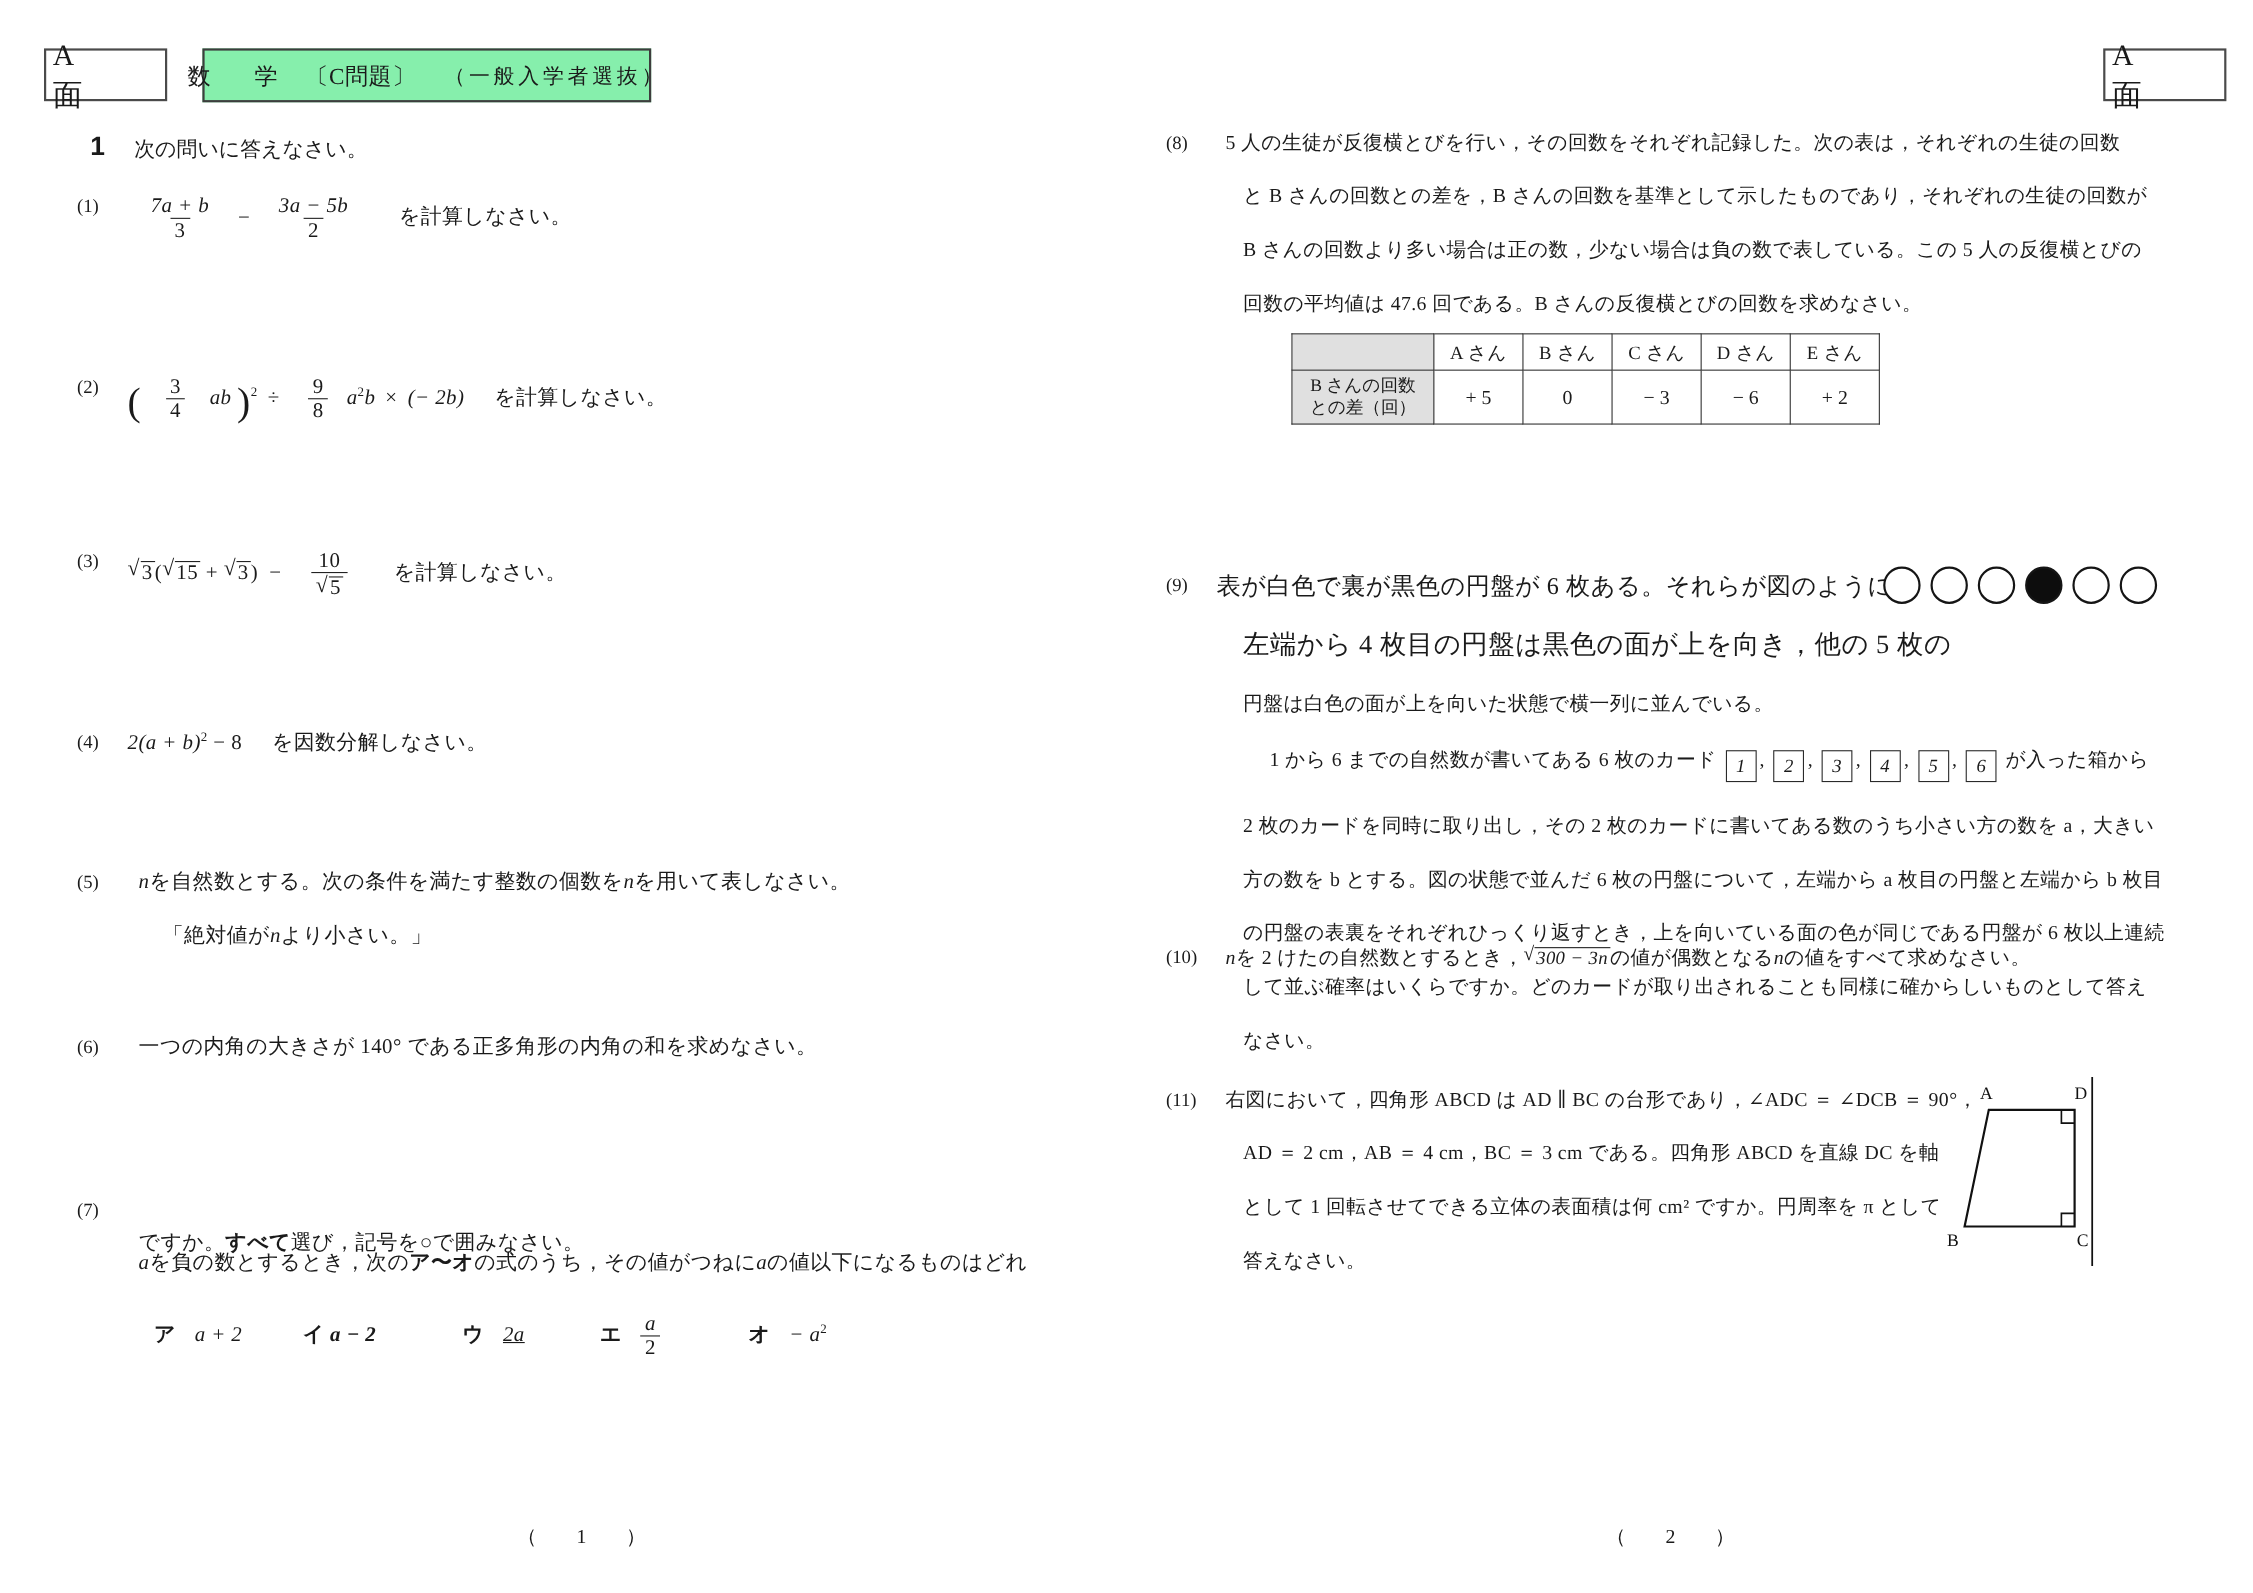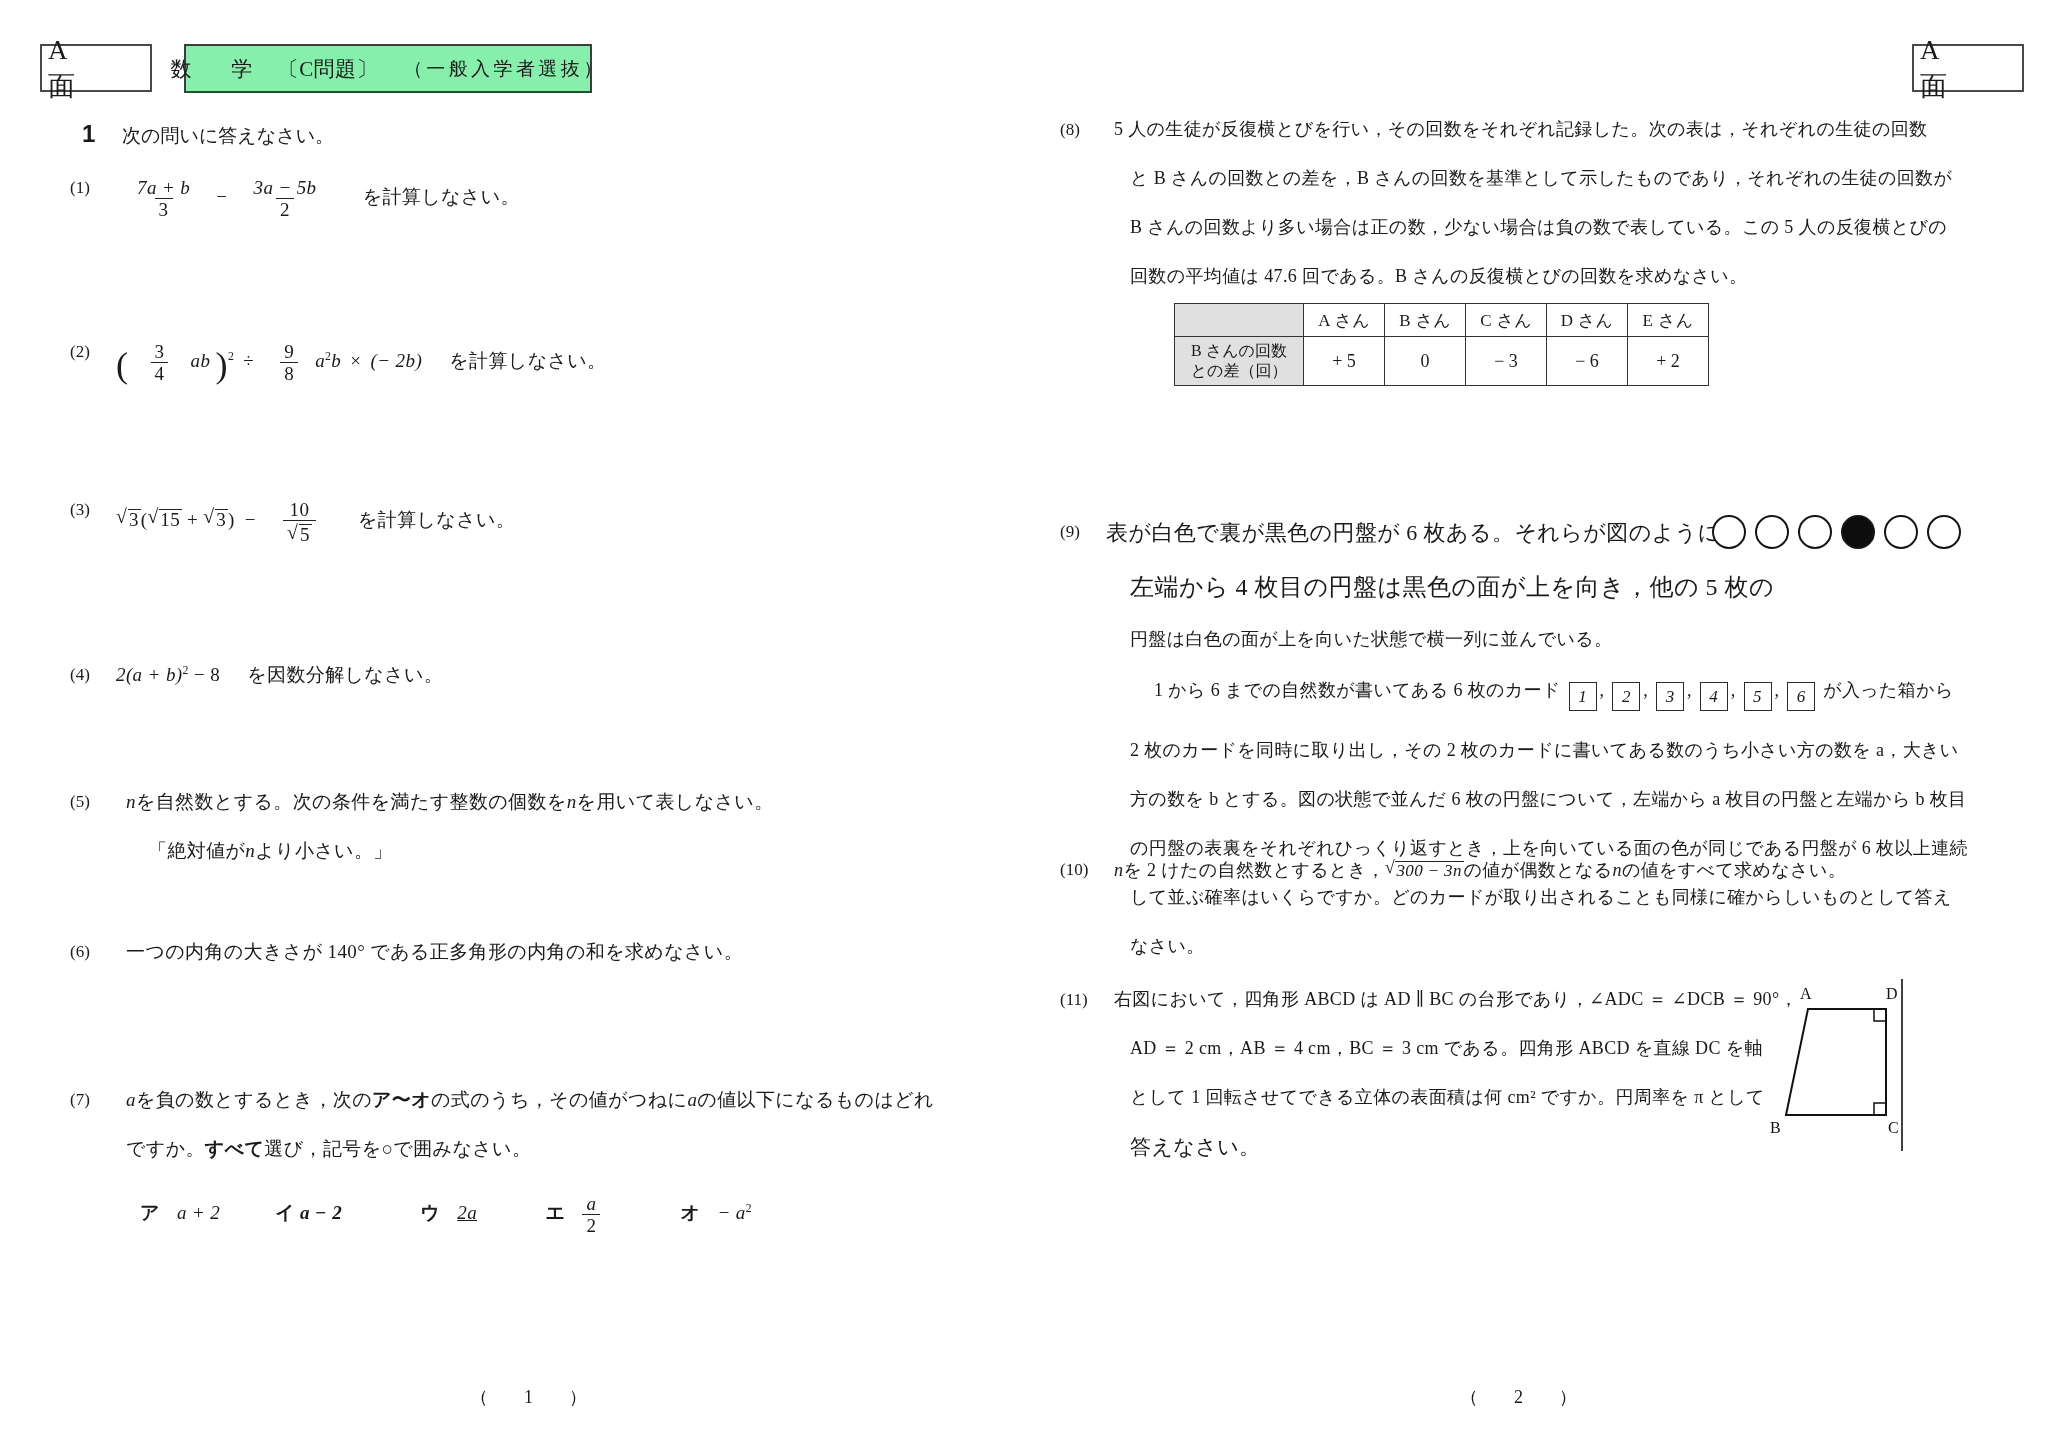--- a/index.html
+++ b/index.html
@@ -225,25 +225,25 @@
     <div class="prob" style="top:822px;">
       <span class="lbl">(6)</span>
       <div class="body">
         <div class="line" style="margin-left:10px;">一つの内角の大きさが 140° である正多角形の内角の和を求めなさい。</div>
       </div>
     </div>
 
     <div class="prob" style="top:970px;">
       <span class="lbl">(7)</span>
       <div class="body">
+        <div class="line" style="margin-left:10px;margin-top:30px;">
+          <span>ですか。</span><b>すべて</b><span>選び，記号を○で囲みなさい。</span>
+        </div>
         <div class="line" style="margin-left:10px;">
           <span class="m">a</span><span>を負の数とするとき，次の</span><b>ア〜オ</b><span>の式のうち，その値がつねに</span><span class="m">a</span><span>の値以下になるものはどれ</span>
-        </div>
-        <div class="line" style="margin-left:10px;margin-top:30px;">
-          <span>ですか。</span><b>すべて</b><span>選び，記号を○で囲みなさい。</span>
         </div>
         <div class="line" style="margin-left:24px;margin-top:36px;">
           <span style="display:inline-block;width:130px;">
             <b>ア</b>
             <span class="m" style="margin-left:12px;">a + 2</span>
           </span>
           <span style="display:inline-block;width:140px;">
             <b>イ</b>
             <span class="m" style="margin-left:0;font-weight:bold;">a − 2</span>
           </span>
@@ -348,21 +348,21 @@
         </div>
       </div>
     </div>
 
     <div class="prob" style="top:870px;">
       <span class="lbl">(11)</span>
       <div class="body">
         <div class="line" style="margin-left:8px;font-size:18px;">右図において，四角形 ABCD は AD ∥ BC の台形であり，∠ADC ＝ ∠DCB ＝ 90°，</div>
         <div class="line" style="margin-left:24px;margin-top:31px;font-size:18px;">AD ＝ 2 cm，AB ＝ 4 cm，BC ＝ 3 cm である。四角形 ABCD を直線 DC を軸</div>
         <div class="line" style="margin-left:24px;margin-top:31px;font-size:18px;">として 1 回転させてできる立体の表面積は何 cm² ですか。円周率を π として</div>
-        <div class="line" style="margin-left:24px;margin-top:31px;font-size:21px;">答えなさい。</div>
+        <div class="line" style="margin-left:24px;margin-top:31px;font-size:18px;">答えなさい。</div>
       </div>
     </div>
 
     <svg class="fig11" style="left:690px;top:855px;" width="200" height="190">
 
       <line x1="152" y1="4" x2="152" y2="176" stroke="#111" stroke-width="1.6"></line>
 
       <polygon points="58,34 136,34 136,140 36,140" fill="none" stroke="#111" stroke-width="2"></polygon>
 
       <polyline points="124,34 124,46 136,46" fill="none" stroke="#111" stroke-width="1.5"></polyline>

